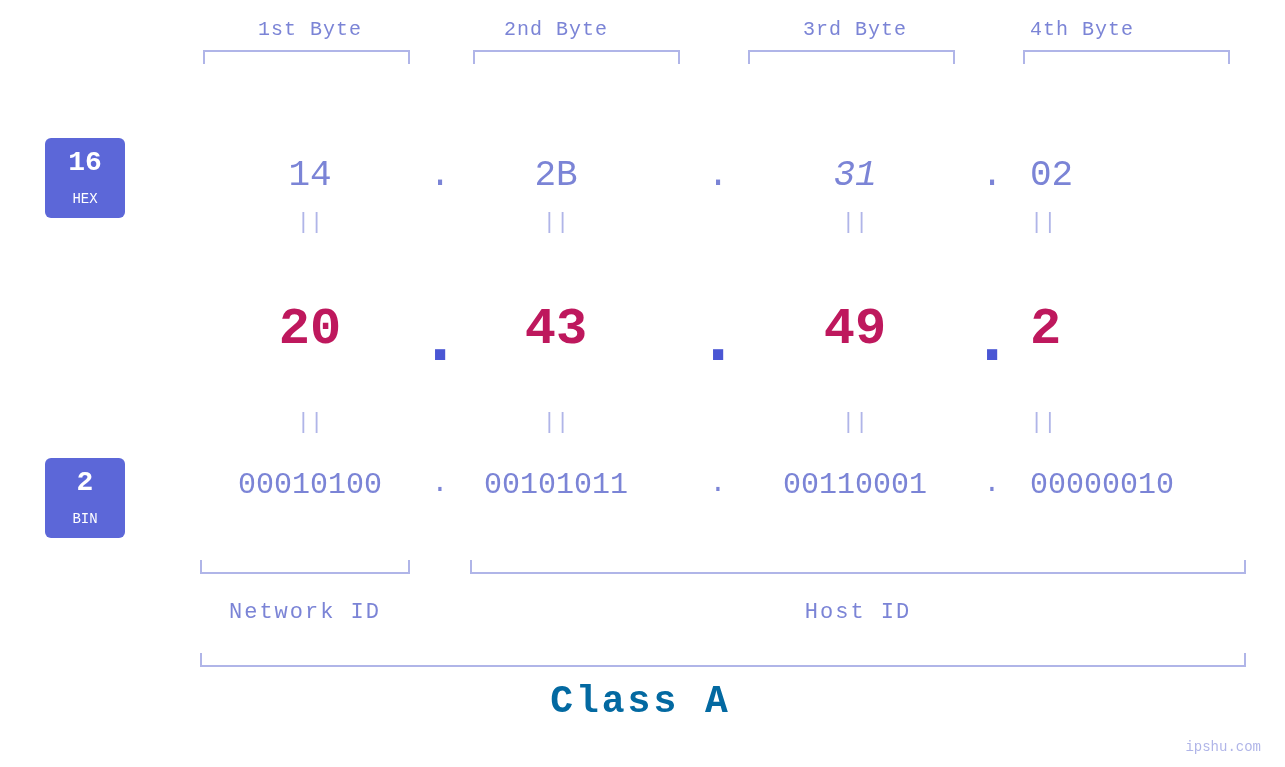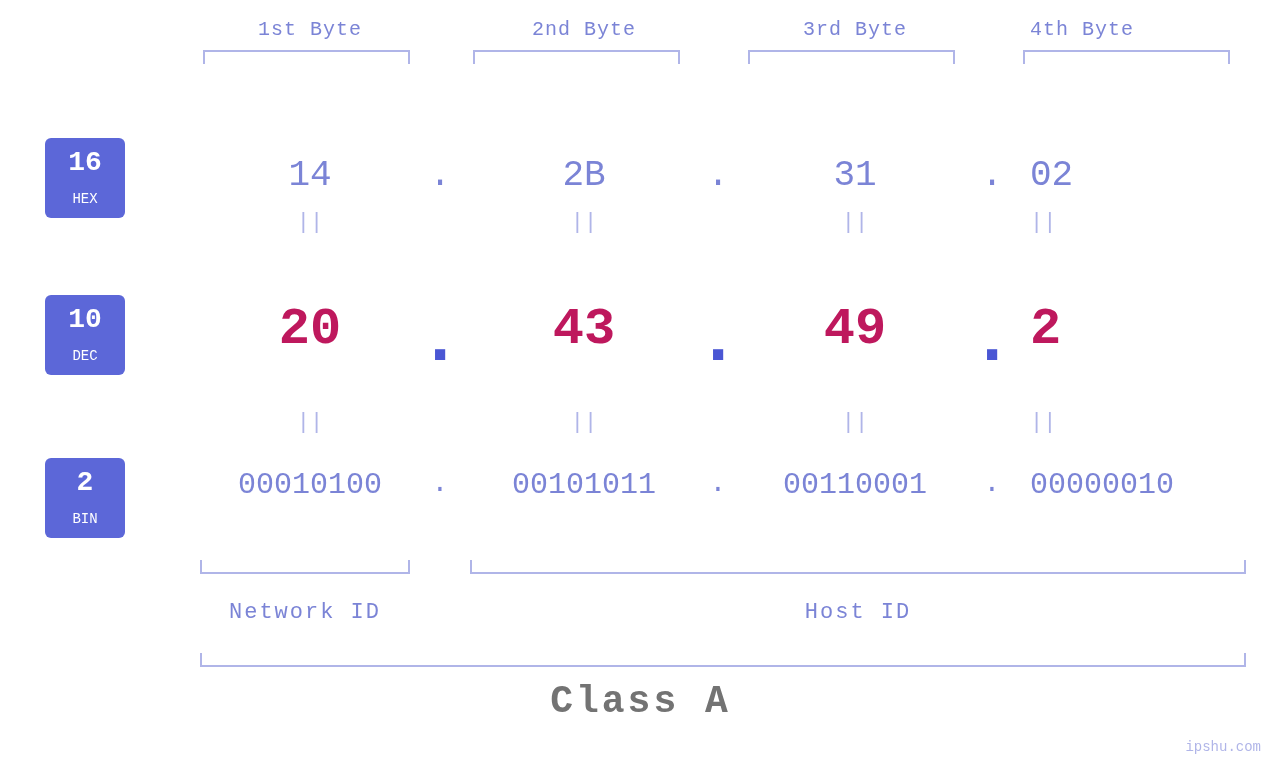--- a/index.html
+++ b/index.html
@@ -23,21 +23,21 @@
       padding-top: 20px;
     }
     .value-hex { color: #7b84d6; font-size: 36px; }
     .value-dec { color: #be185d; font-size: 52px; font-weight: 700; }
     .value-bin { color: #7b84d6; font-size: 30px; }
     .dot-hex { color: #7b84d6; font-size: 36px; }
     .dot-dec { color: #4a56d4; font-size: 72px; font-weight: 700; }
     .equals-color { color: #b0b5e8; font-size: 22px; }
     .byte-label { color: #7b84d6; font-size: 20px; letter-spacing: 1px; }
     .id-label { color: #7b84d6; font-size: 22px; letter-spacing: 2px; font-family: 'Courier New', monospace; }
-    .class-label { color: #737373; font-size: 38px; letter-spacing: 3px; font-weight: 600; }
+    .class-label { color: #0369a1; font-size: 38px; letter-spacing: 3px; font-weight: 600; }
     .site-label { color: #b0b5e8; font-size: 14px; position: absolute; bottom: 12px; right: 20px; }
 
     
     .base-badge {
       background: #5c67d8;
       color: #ffffff;
       border-radius: 6px;
       display: flex;
       flex-direction: column;
       align-items: center;
@@ -50,21 +50,21 @@
     .base-badge .base-name { font-size: 14px; margin-top: 14px; }
 
     
     .content {
       position: absolute;
       top: 0; left: 0; right: 0; bottom: 0;
     }
 
     
     .col1 { left: 210px; width: 200px; text-align: center; position: absolute; }
-    .col2 { left: 484px; width: 200px; text-align: center; position: absolute; }
+    .col2 { left: 456px; width: 200px; text-align: center; position: absolute; }
     .col3 { left: 755px; width: 200px; text-align: center; position: absolute; }
     .col4 { left: 1030px; width: 200px; text-align: left; position: absolute; }
 
     .dot1 { left: 415px; width: 50px; text-align: center; position: absolute; }
     .dot2 { left: 693px; width: 50px; text-align: center; position: absolute; }
     .dot3 { left: 967px; width: 50px; text-align: center; position: absolute; }
 
     
     .network-bracket {
       position: absolute;
@@ -136,42 +136,38 @@
       </div>
       <div class="dot1" style="top:0;">
         <span class="dot-hex">.</span>
       </div>
       <div class="col2" style="top:0;">
         <span class="value-hex">2B</span>
       </div>
       <div class="dot2" style="top:0;">
         <span class="dot-hex">.</span>
       </div>
-      <div class="col3" style="top:0;">
+      <div class="col3" style="top:0;font-style:italic;">
         <span class="value-hex">31</span>
       </div>
       <div class="dot3" style="top:0;">
         <span class="dot-hex">.</span>
       </div>
       <div class="col4" style="top:0;">
         <span class="value-hex">02</span>
       </div>
     </div>
 
     <div style="position:absolute; top:210px; left:0; width:100%;">
       <div class="col1" style="top:0;"><span class="equals-color">||</span></div>
       <div class="col2" style="top:0;"><span class="equals-color">||</span></div>
       <div class="col3" style="top:0;"><span class="equals-color">||</span></div>
       <div class="col4" style="top:0;"><span class="equals-color">||</span></div>
     </div>
 
-    <div class="base-badge" style="position:absolute; top:295px; left:45px;">
-      <span class="base-num">10</span>
-      <span class="base-name">DEC</span>
-    </div>
 
     <div style="position:absolute; top:300px; left:0; width:100%;">
       <div class="col1" style="top:0;">
         <span class="value-dec">20</span>
       </div>
       <div class="dot1" style="top:0;">
         <span class="dot-dec">.</span>
       </div>
       <div class="col2" style="top:0;">
         <span class="value-dec">43</span>

